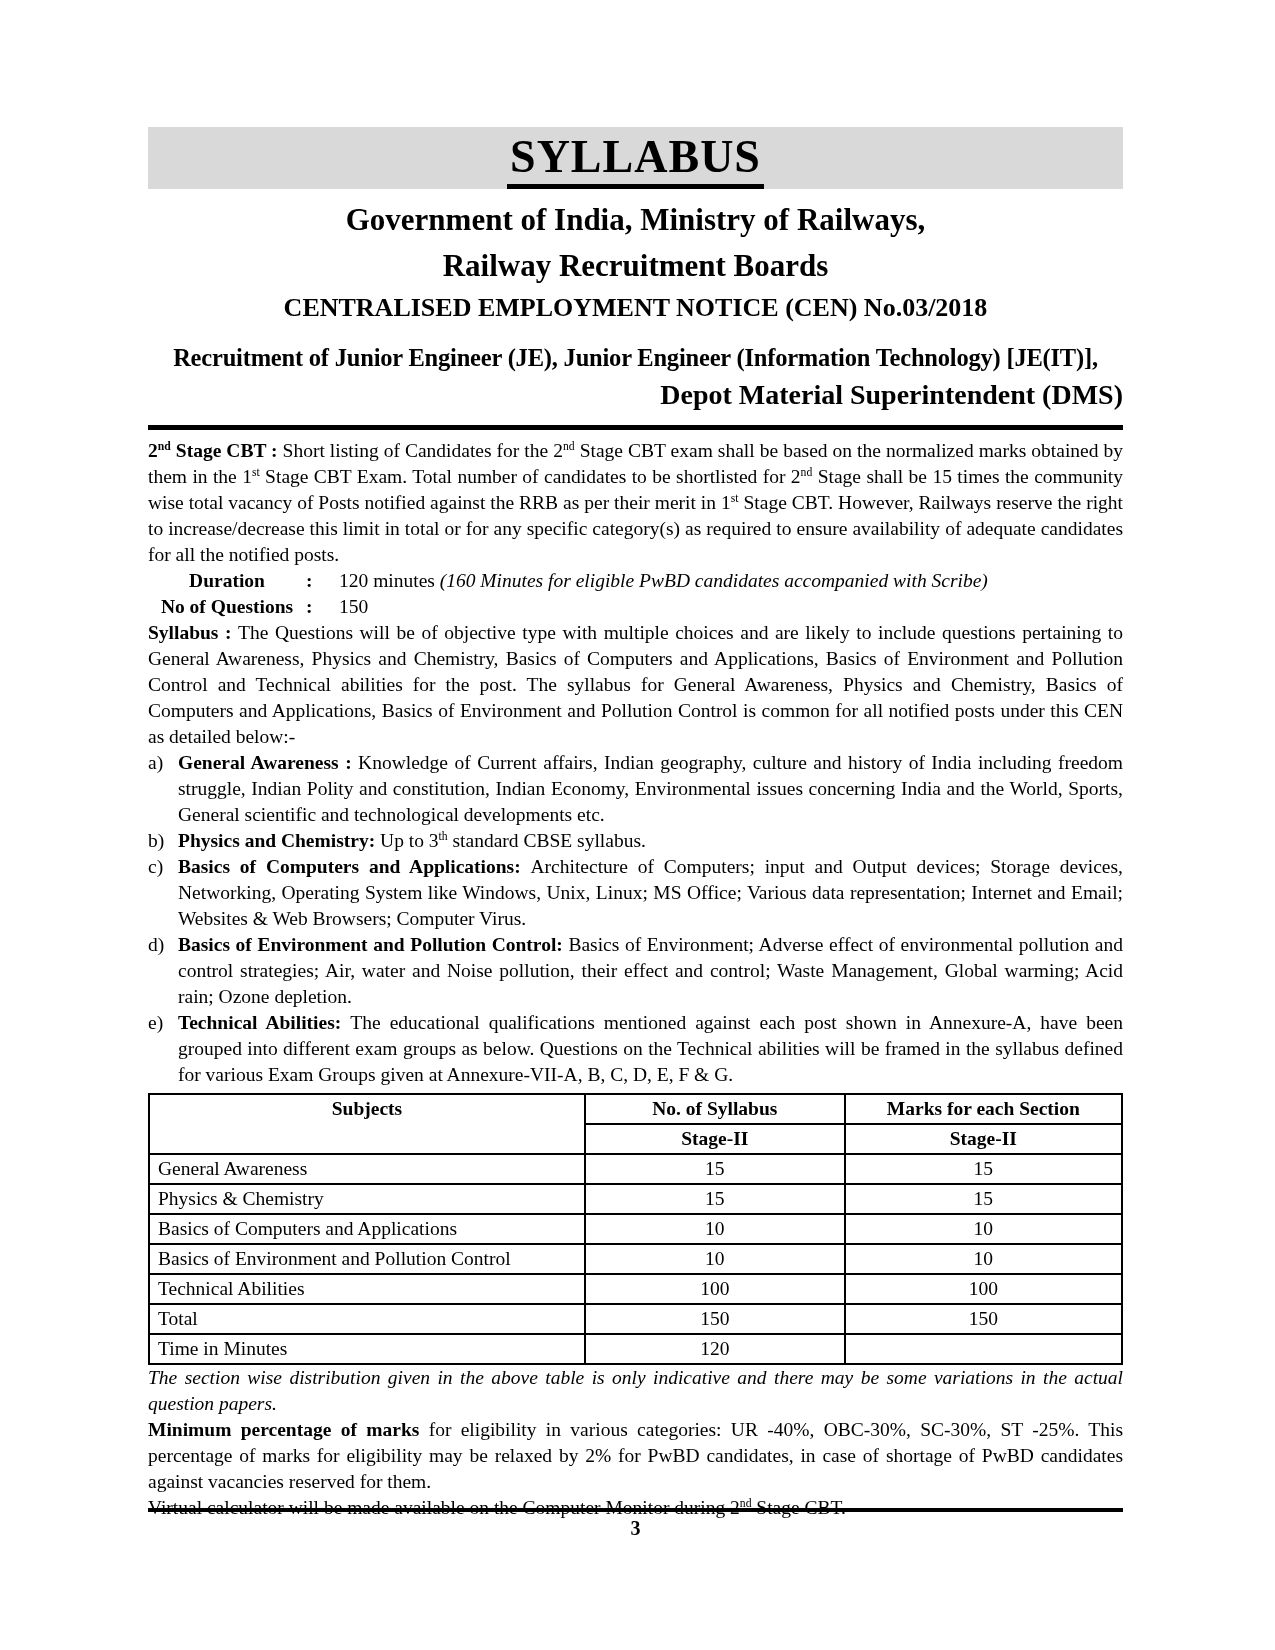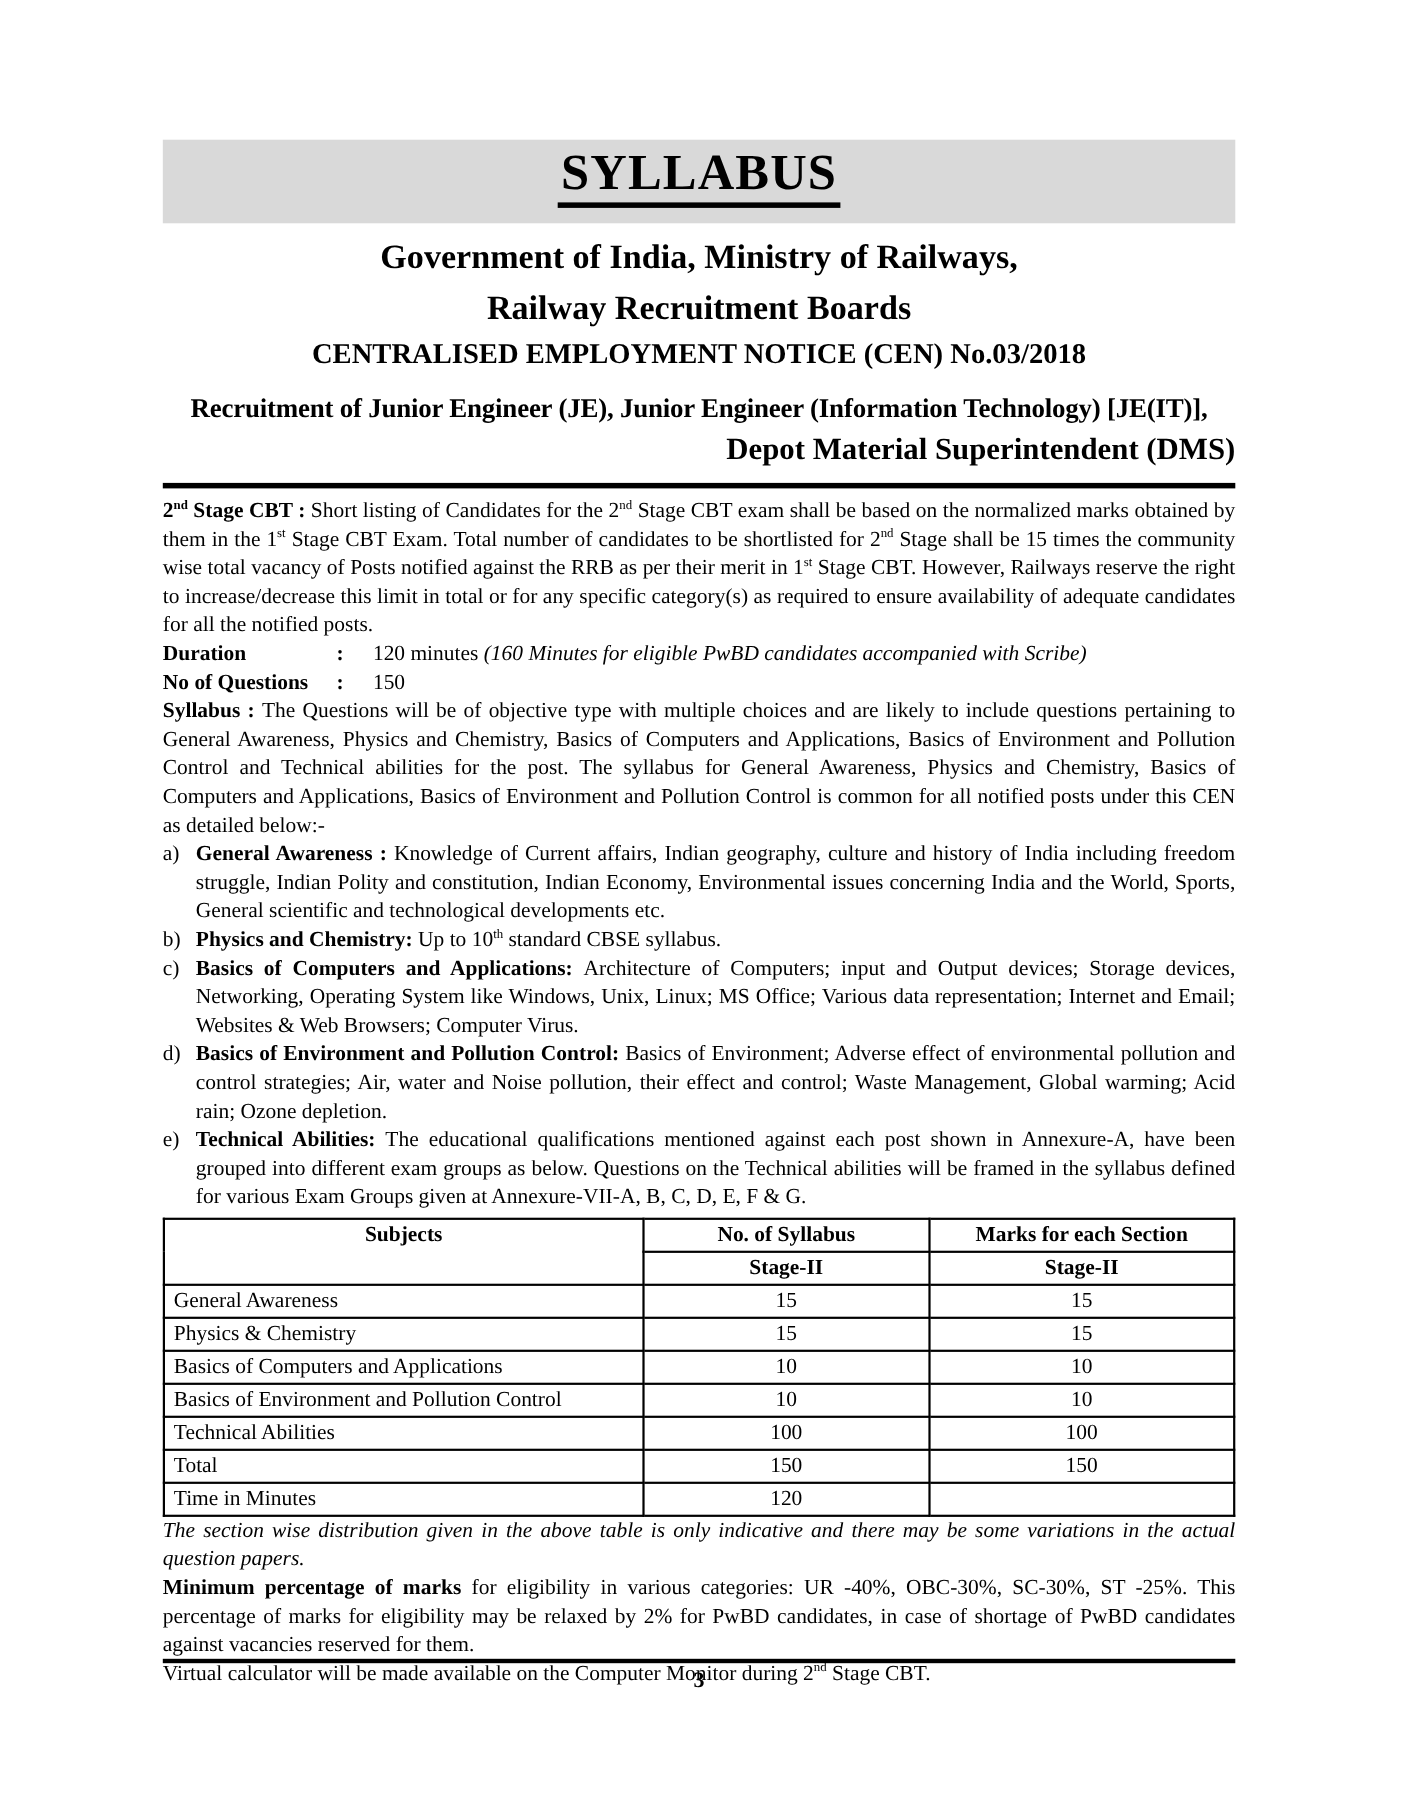--- a/index.html
+++ b/index.html
@@ -7,21 +7,21 @@
     position:relative;
     width:1275px; height:1650px;
     background:#ffffff;
     color:#000;
     font-family:"Liberation Serif","DejaVu Serif",serif;
     box-sizing:border-box;
     padding:127px 152px 0 148px;
     overflow:hidden;
   }
   
-  .banner { height:76px; text-align:center; }
+  .banner { height:62px; text-align:center; }
   .banner-title {
     display:inline-block;
     font-weight:bold; font-size:46px; line-height:1;
     letter-spacing:1px;
     margin-top:7px;
     border-bottom:5px solid #000;
     padding:0 3px 4px 3px;
   }
   .title-line { text-align:center; font-weight:bold; white-space:nowrap; line-height:1.15; }
   .t1 { font-size:31px; margin-top:13px; }
@@ -31,21 +31,21 @@
   .t5 { font-size:28px; margin-top:7px;text-align:right; }
   .rule { height:5px; background:#000; margin-top:13px; }
   
   .body-text { font-size:19.5px; line-height:26px; }
   .para { margin:0; text-align:justify; }
   .para-first { margin-top:8px; }
   .b { font-weight:bold; }
   .i { font-style:italic; }
   sup { font-size:60%; line-height:0; }
   .kv { display:flex; }
-  .kv-label { width:158px; flex:none; font-weight:bold; }
+  .kv-label { width:158px; flex:none; font-weight:bold;text-align:center; }
   .kv-colon { width:33px; flex:none; font-weight:bold; }
   .kv-value { flex:1; }
   .list-item { display:flex; }
   .li-marker { width:30px; flex:none; }
   .li-text { flex:1; text-align:justify; }
   
   table.marks { width:100%; border-collapse:collapse; margin-top:5px; table-layout:fixed; }
   .marks th, .marks td {
     border:2px solid #000;
     font-size:19.5px; line-height:26px;
@@ -96,21 +96,21 @@
     </div>
 
     <p class="para"><span class="b">Syllabus : </span><span>The Questions will be of objective type with multiple choices and are likely to include questions pertaining to General Awareness, Physics and Chemistry, Basics of Computers and Applications, Basics of Environment and Pollution Control and Technical abilities for the post. The syllabus for General Awareness, Physics and Chemistry, Basics of Computers and Applications, Basics of Environment and Pollution Control is common for all notified posts under this CEN as detailed below:-</span></p>
 
     <div class="list-item">
       <span class="li-marker">a)</span>
       <span class="li-text"><span class="b">General Awareness : </span><span>Knowledge of Current affairs, Indian geography, culture and history of India including freedom struggle, Indian Polity and constitution, Indian Economy, Environmental issues concerning India and the World, Sports, General scientific and technological developments etc.</span></span>
     </div>
     <div class="list-item">
       <span class="li-marker">b)</span>
-      <span class="li-text"><span class="b">Physics and Chemistry: </span><span>Up to 10</span><sup>th</sup><span> standard CBSE syllabus.</span></span>
+      <span class="li-text"><span class="b">Physics and Chemistry: </span><span>Up to 3</span><sup>th</sup><span> standard CBSE syllabus.</span></span>
     </div>
     <div class="list-item">
       <span class="li-marker">c)</span>
       <span class="li-text"><span class="b">Basics of Computers and Applications: </span><span>Architecture of Computers; input and Output devices; Storage devices, Networking, Operating System like Windows, Unix, Linux; MS Office; Various data representation; Internet and Email; Websites &amp; Web Browsers; Computer Virus.</span></span>
     </div>
     <div class="list-item">
       <span class="li-marker">d)</span>
       <span class="li-text"><span class="b">Basics of Environment and Pollution Control: </span><span>Basics of Environment; Adverse effect of environmental pollution and control strategies; Air, water and Noise pollution, their effect and control; Waste Management, Global warming; Acid rain; Ozone depletion.</span></span>
     </div>
     <div class="list-item">

